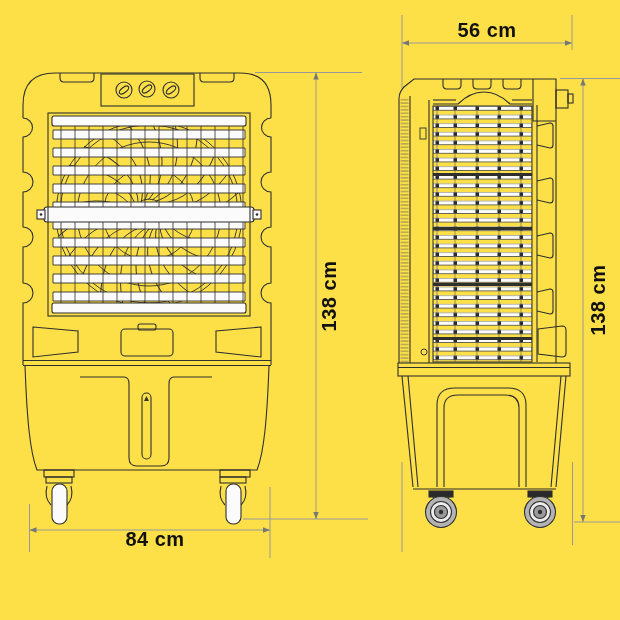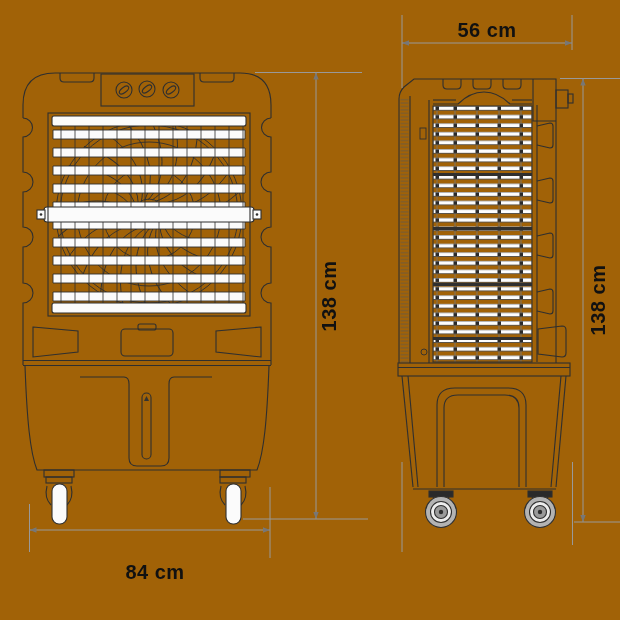--- a/index.html
+++ b/index.html
@@ -1,19 +1,19 @@
 <!DOCTYPE html>
 <html><head>
 <meta charset="utf-8">
 <style>
   html,body{margin:0;padding:0;}
   #stage{
     position:relative;
     width:620px;height:620px;
-    background:#a16207;
+    background:#fde047;
     overflow:hidden;
     font-family:"Liberation Sans", sans-serif;
   }
   svg{position:absolute;left:0;top:0;}
   .dim-label{
     position:absolute;
     width:120px;height:24px;
     text-align:center;
     font-size:20px;
     font-weight:bold;
@@ -255,14 +255,14 @@
     </g>
   </g>
 </svg>
 
 <div class="dim-label" style="left:427px; top:18px;">56 cm</div>
 
 <div class="dim-label rot" style="left:269px; top:284px;">138 cm</div>
 
 <div class="dim-label rot" style="left:538px; top:288px;">138 cm</div>
 
-<div class="dim-label" style="left:95px; top:560px;">84 cm</div>
+<div class="dim-label" style="left:95px; top:527px;">84 cm</div>
 </div>
 
 </body></html>

